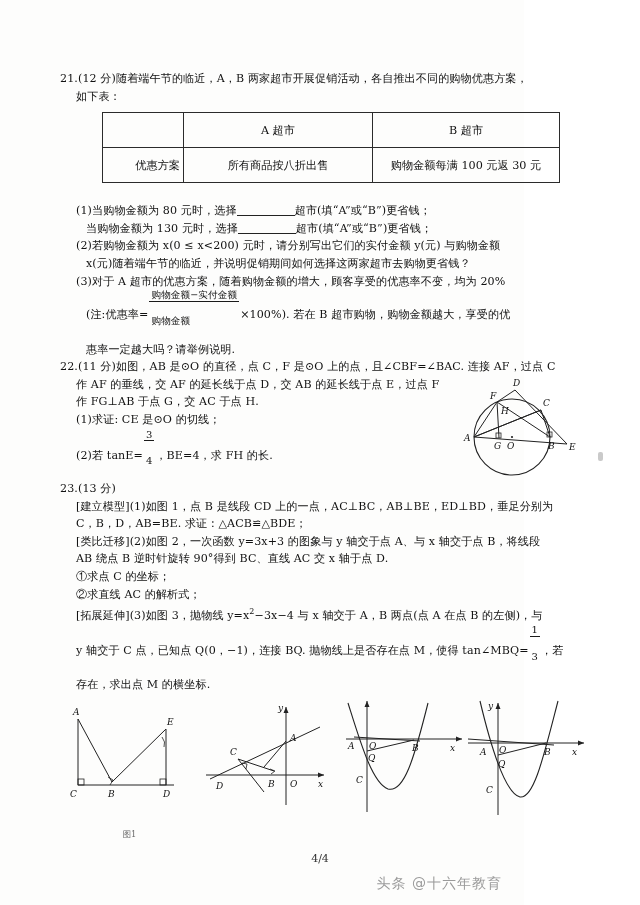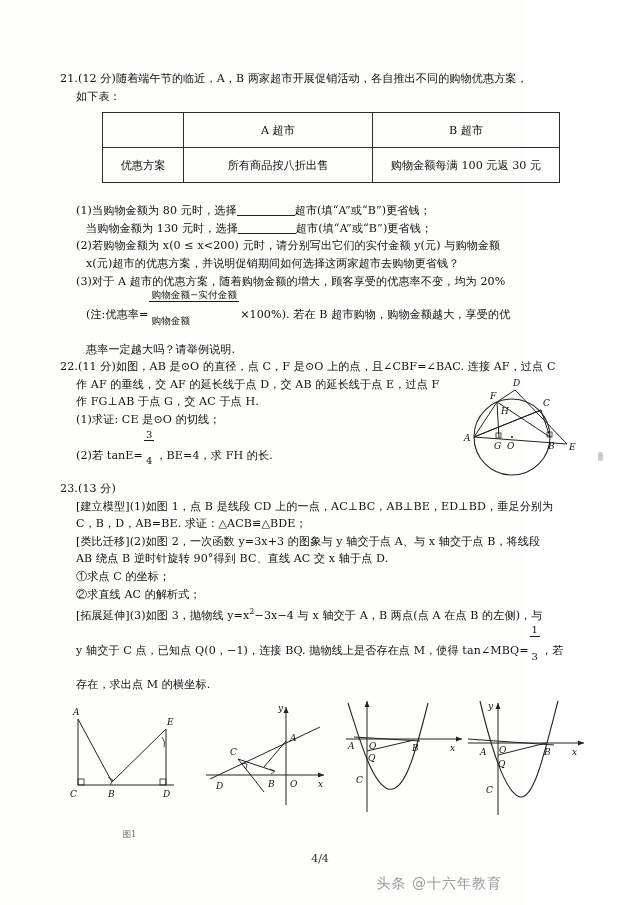--- a/index.html
+++ b/index.html
@@ -56,21 +56,21 @@
   }
   table.promo td {
     border: 1px solid #2b2b2b;
     height: 30px;
     text-align: center;
     vertical-align: middle;
     font-size: 11.2px;
     padding: 2px 3px;
     white-space: nowrap;
   }
-  table.promo td.c0 { width: 74px; }
+  table.promo td.c0 { width: 74px; text-align: right; }
   table.promo td.c1 { width: 182px; }
   table.promo td.c2 { width: 180px; }
   
   .frac {
     display: inline-block;
     vertical-align: -0.55em;
     text-align: left;
     line-height: 1.12;
     font-size: 9.6px;
     margin: 0 1px;
@@ -177,21 +177,21 @@
           </table>
       </div>
 
       <div class="qline indent1">
         <span>(1)当购物金额为 80 元时，选择</span><span class="blank"></span><span>超市(填“A”或“B”)更省钱；</span>
       </div>
       <div class="qline indent2">
         <span>当购物金额为 130 元时，选择</span><span class="blank"></span><span>超市(填“A”或“B”)更省钱；</span>
       </div>
       <div class="qline indent1">(2)若购物金额为 x(0 ≤ x&lt;200) 元时，请分别写出它们的实付金额 y(元) 与购物金额</div>
-      <div class="qline indent2">x(元)超市的优惠方案，并说明促销期间如何选择这两家超市去购物更省钱？</div>
+      <div class="qline indent2">x(元)随着端午节的临近，并说明促销期间如何选择这两家超市去购物更省钱？</div>
       <div class="qline indent1">(3)对于 A 超市的优惠方案，随着购物金额的增大，顾客享受的优惠率不变，均为 20%</div>
       <div class="qline indent2">
         <span>(注:优惠率=</span><span class="frac"><span class="num">购物金额−实付金额</span><span class="den">购物金额</span></span><span>×100%). 若在 B 超市购物，购物金额越大，享受的优</span>
       </div>
       <div class="qline indent2">惠率一定越大吗？请举例说明.</div>
     </div>
 
     <div class="qblock">
       <div class="qline">
         <span>22.</span><span>(11 分)</span><span>如图，AB 是⊙O 的直径，点 C，F 是⊙O 上的点，且∠CBF=∠BAC. 连接 AF，过点 C</span>

